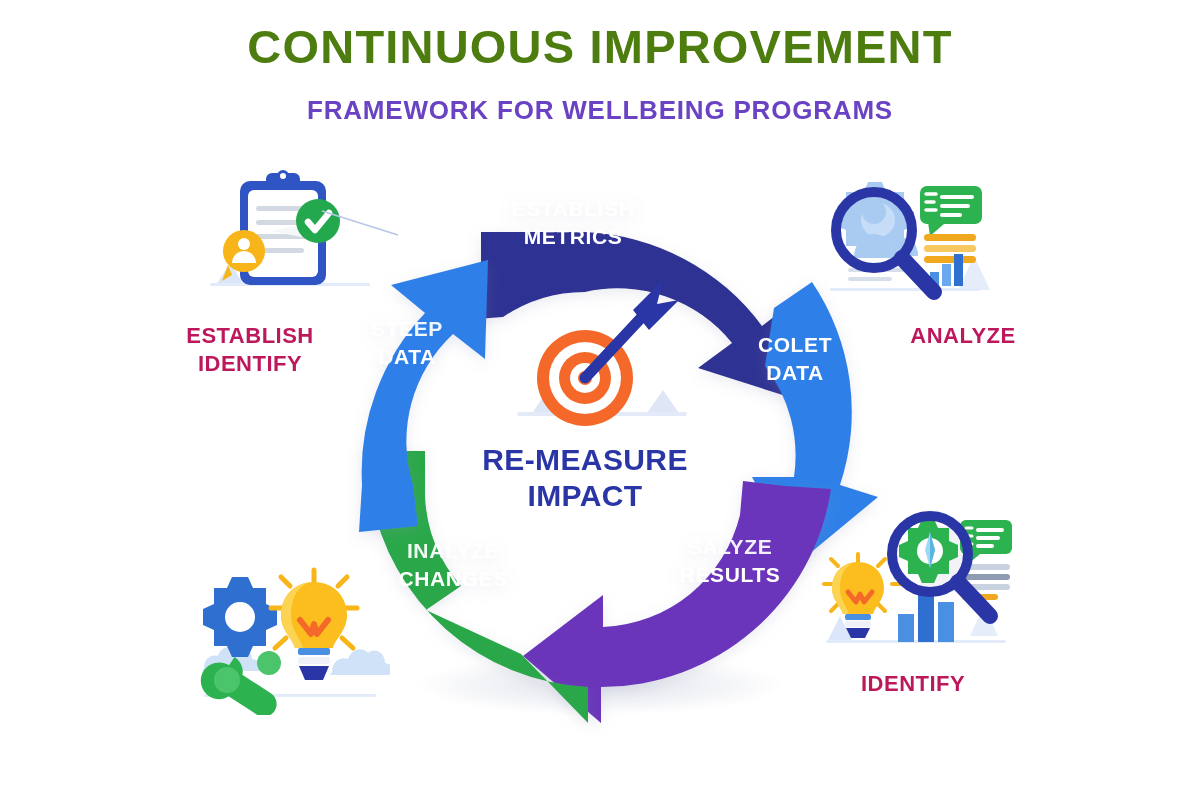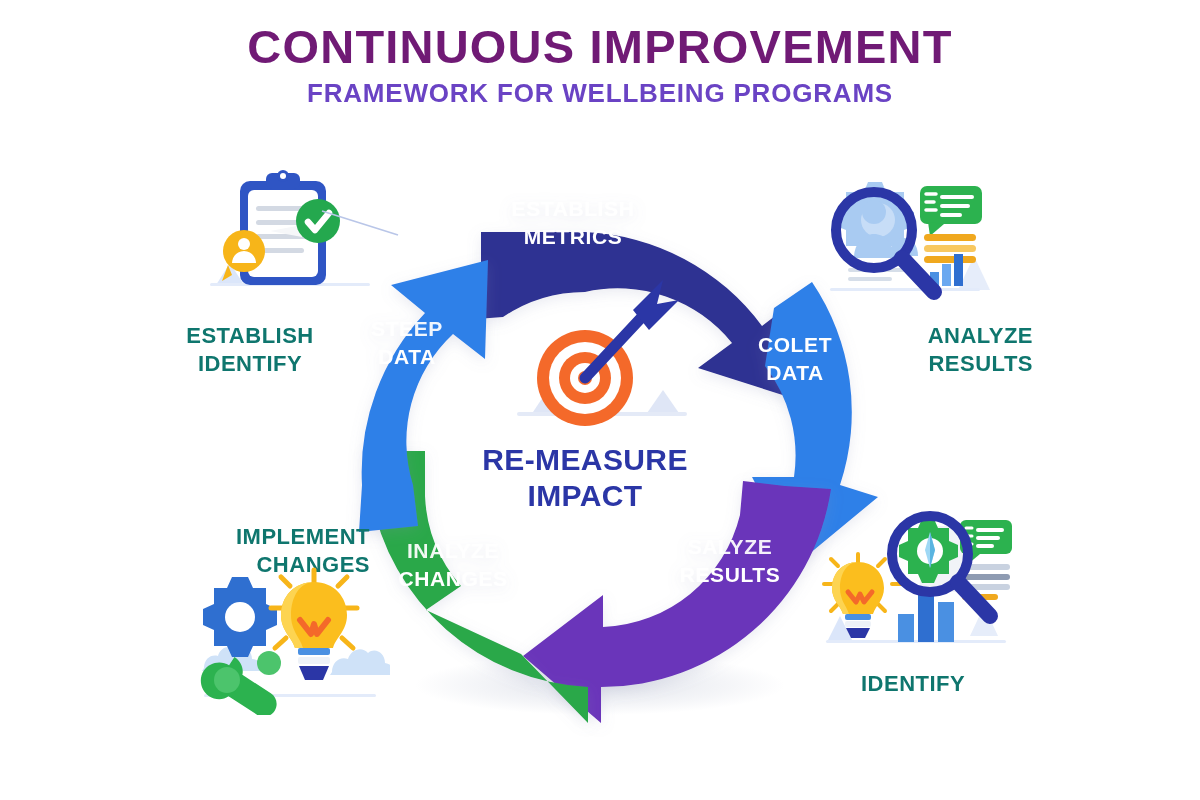--- a/index.html
+++ b/index.html
@@ -10,24 +10,24 @@
     overflow:hidden;
     position:relative;
   }
   #stage{position:relative;width:1200px;height:800px;}
 
   
   .header{position:absolute;top:0;left:0;width:1200px;text-align:center;}
   .title{
     margin-top:22px;
     font-size:47px;font-weight:bold;letter-spacing:1.2px;
-    color:#701a75;line-height:1.05;
+    color:#4d7c0f;line-height:1.05;
   }
   .subtitle{
-    margin-top:9px;
+    margin-top:26px;
     font-size:26px;font-weight:bold;letter-spacing:0.8px;
     color:#6a43c4;line-height:1.05;
   }
 
   
   #wheel{position:absolute;left:285px;top:140px;width:630px;height:600px;}
 
   .seg-label{
     fill:#ffffff;font-family:"Liberation Sans",sans-serif;
     font-weight:bold;font-size:21px;letter-spacing:0.6px;
@@ -38,24 +38,24 @@
   .center-label{
     fill:#2b36a6;font-family:"Liberation Sans",sans-serif;
     font-weight:bold;font-size:30px;letter-spacing:0.4px;
     text-anchor:middle;
   }
 
   
   .outer-label{
     position:absolute;
     font-size:22px;font-weight:bold;letter-spacing:0.5px;
-    color:#0f766e;line-height:1.25;
+    color:#be185d;line-height:1.25;
   }
   #lbl-establish{left:175px;top:322px;width:150px;text-align:center;}
-  #lbl-analyze{left:893px;top:322px;width:140px;text-align:right;}
+  #lbl-analyze{left:893px;top:322px;width:140px;text-align:center;}
   #lbl-identify{left:861px;top:670px;width:230px;text-align:left;}
   #lbl-implement{left:185px;top:523px;width:185px;text-align:right;}
 
   
   .icon-block{position:absolute;}
   #icon-clipboard{left:210px;top:165px;width:160px;height:150px;}
   #icon-analysis{left:812px;top:168px;width:185px;height:150px;}
   #icon-opportunity{left:820px;top:508px;width:195px;height:155px;}
   #icon-implement{left:190px;top:560px;width:200px;height:155px;}
   .icon-block svg{display:block;width:100%;height:100%;}
@@ -189,31 +189,26 @@
     <text class="center-label" x="300" y="366">IMPACT</text>
   </svg>
 
   <div class="outer-label" id="lbl-establish">
     <div>ESTABLISH</div>
     <div>IDENTIFY</div>
   </div>
 
   <div class="outer-label" id="lbl-analyze">
     <div>ANALYZE</div>
-    <div>RESULTS</div>
   </div>
 
   <div class="outer-label" id="lbl-identify">
     <div>IDENTIFY</div>
   </div>
 
-  <div class="outer-label" id="lbl-implement">
-    <div>IMPLEMENT</div>
-    <div>CHANGES</div>
-  </div>
 
   <div class="icon-block" id="icon-clipboard">
     <svg viewBox="0 0 160 150">
       <path d="M6 120 l14 -22 l14 22 z" fill="#dbe6fa"></path>
       <rect x="0" y="118" width="160" height="3" rx="1.5" fill="#e3ebfa"></rect>
       <rect x="30" y="16" width="86" height="104" rx="10" fill="#2f55c4"></rect>
       <rect x="38" y="25" width="70" height="87" rx="6" fill="#ffffff"></rect>
       <rect x="56" y="8" width="34" height="16" rx="6" fill="#2f55c4"></rect>
       <circle cx="73" cy="11" r="6" fill="#2f55c4"></circle>
       <circle cx="73" cy="11" r="3" fill="#ffffff"></circle>

